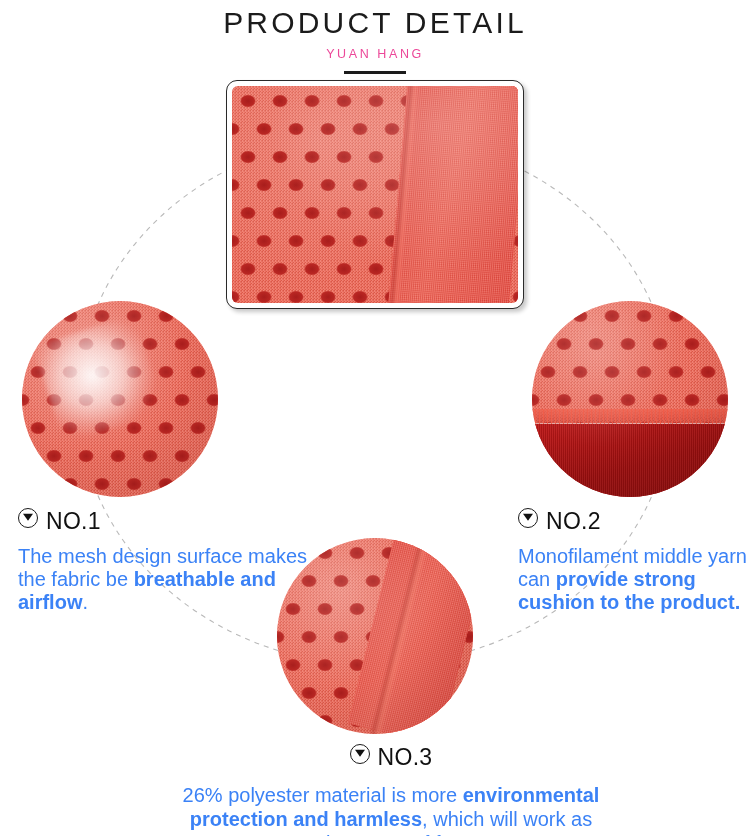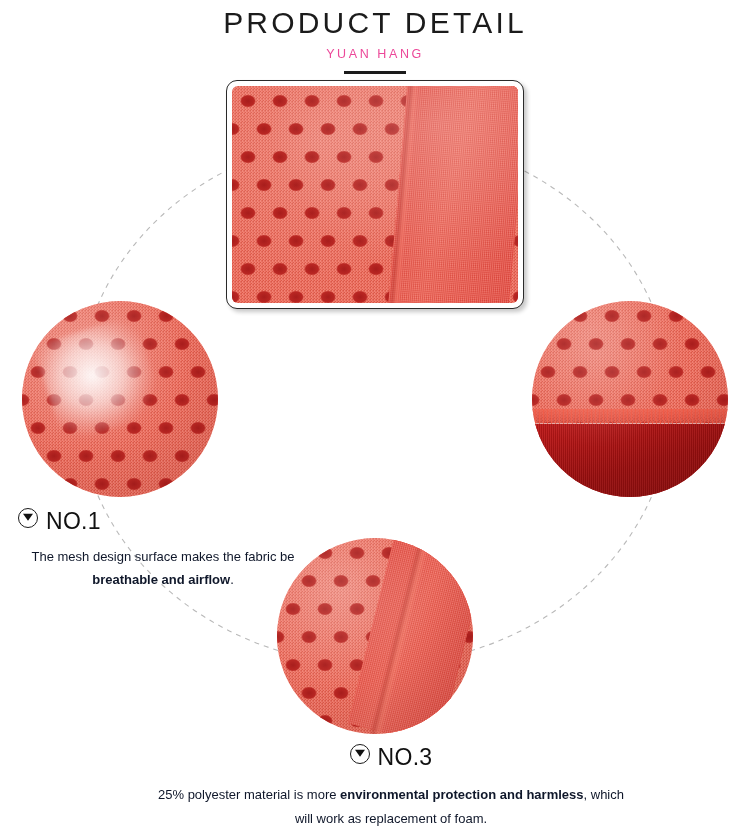--- a/index.html
+++ b/index.html
@@ -250,24 +250,23 @@
   .no-label {
     font-size: 23px;
     font-weight: 400;
     letter-spacing: 0.3px;
     color: #111111;
     line-height: 26px;
     white-space: nowrap;
   }
   .callout-body {
     margin-top: 7px;
-    font-size: 13px;
+    font-size: 20px;
     line-height: 23px;
-    color: #0f172a;
-    text-align: center;
+    color: #3b82f6;
   }
   #callout-3 .callout-body {
     margin-top: 9px;
     line-height: 24px;
   }
   .callout-body b { font-weight: 700; }
 </style>
 </head>
 <body>
 
@@ -313,22 +312,29 @@
   </div>
 
   <div class="callout" id="callout-1">
     <div class="callout-head">
       <span class="no-icon"></span>
       <span class="no-label">NO.1</span>
     </div>
     <div class="callout-body"><span>The mesh design surface makes the fabric be </span><b>breathable and airflow</b><span>.</span></div>
   </div>
 
+  <div class="callout" id="callout-2">
+    <div class="callout-head">
+      <span class="no-icon"></span>
+      <span class="no-label">NO.2</span>
+    </div>
+    <div class="callout-body"><span>Monofilament middle yarn can </span><b>provide strong cushion to the product.</b><span></span></div>
+  </div>
 
   <div class="callout" id="callout-3">
     <div class="callout-head">
       <span class="no-icon"></span>
       <span class="no-label">NO.3</span>
     </div>
-    <div class="callout-body"><span>25% polyester material is more </span><b>environmental protection and harmless</b><span>, which will work as replacement of foam.</span></div>
+    <div class="callout-body"><span>26% polyester material is more </span><b>environmental protection and harmless</b><span>, which will work as replacement of foam.</span></div>
   </div>
 
 </div>
 
 </body></html>

